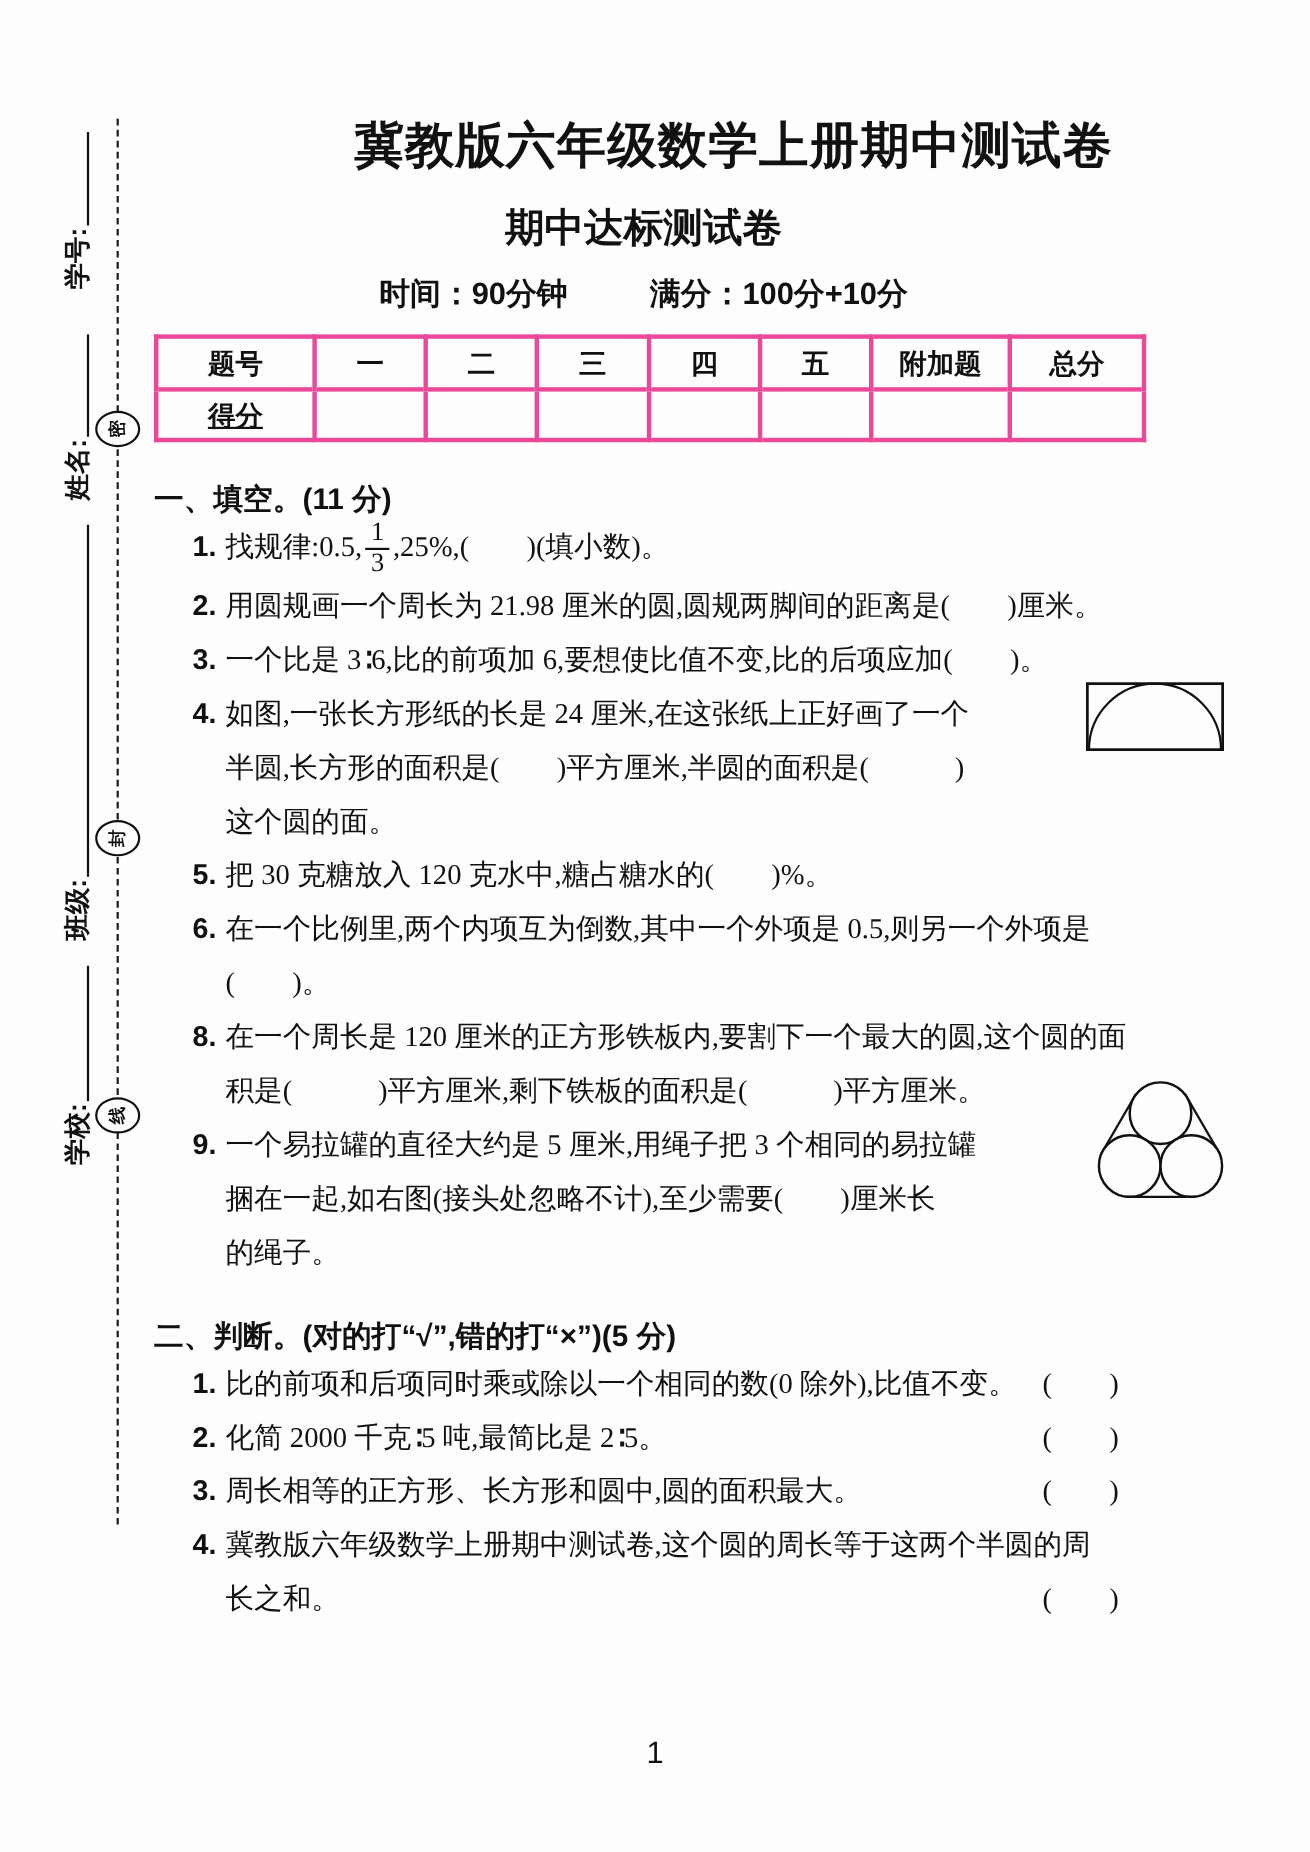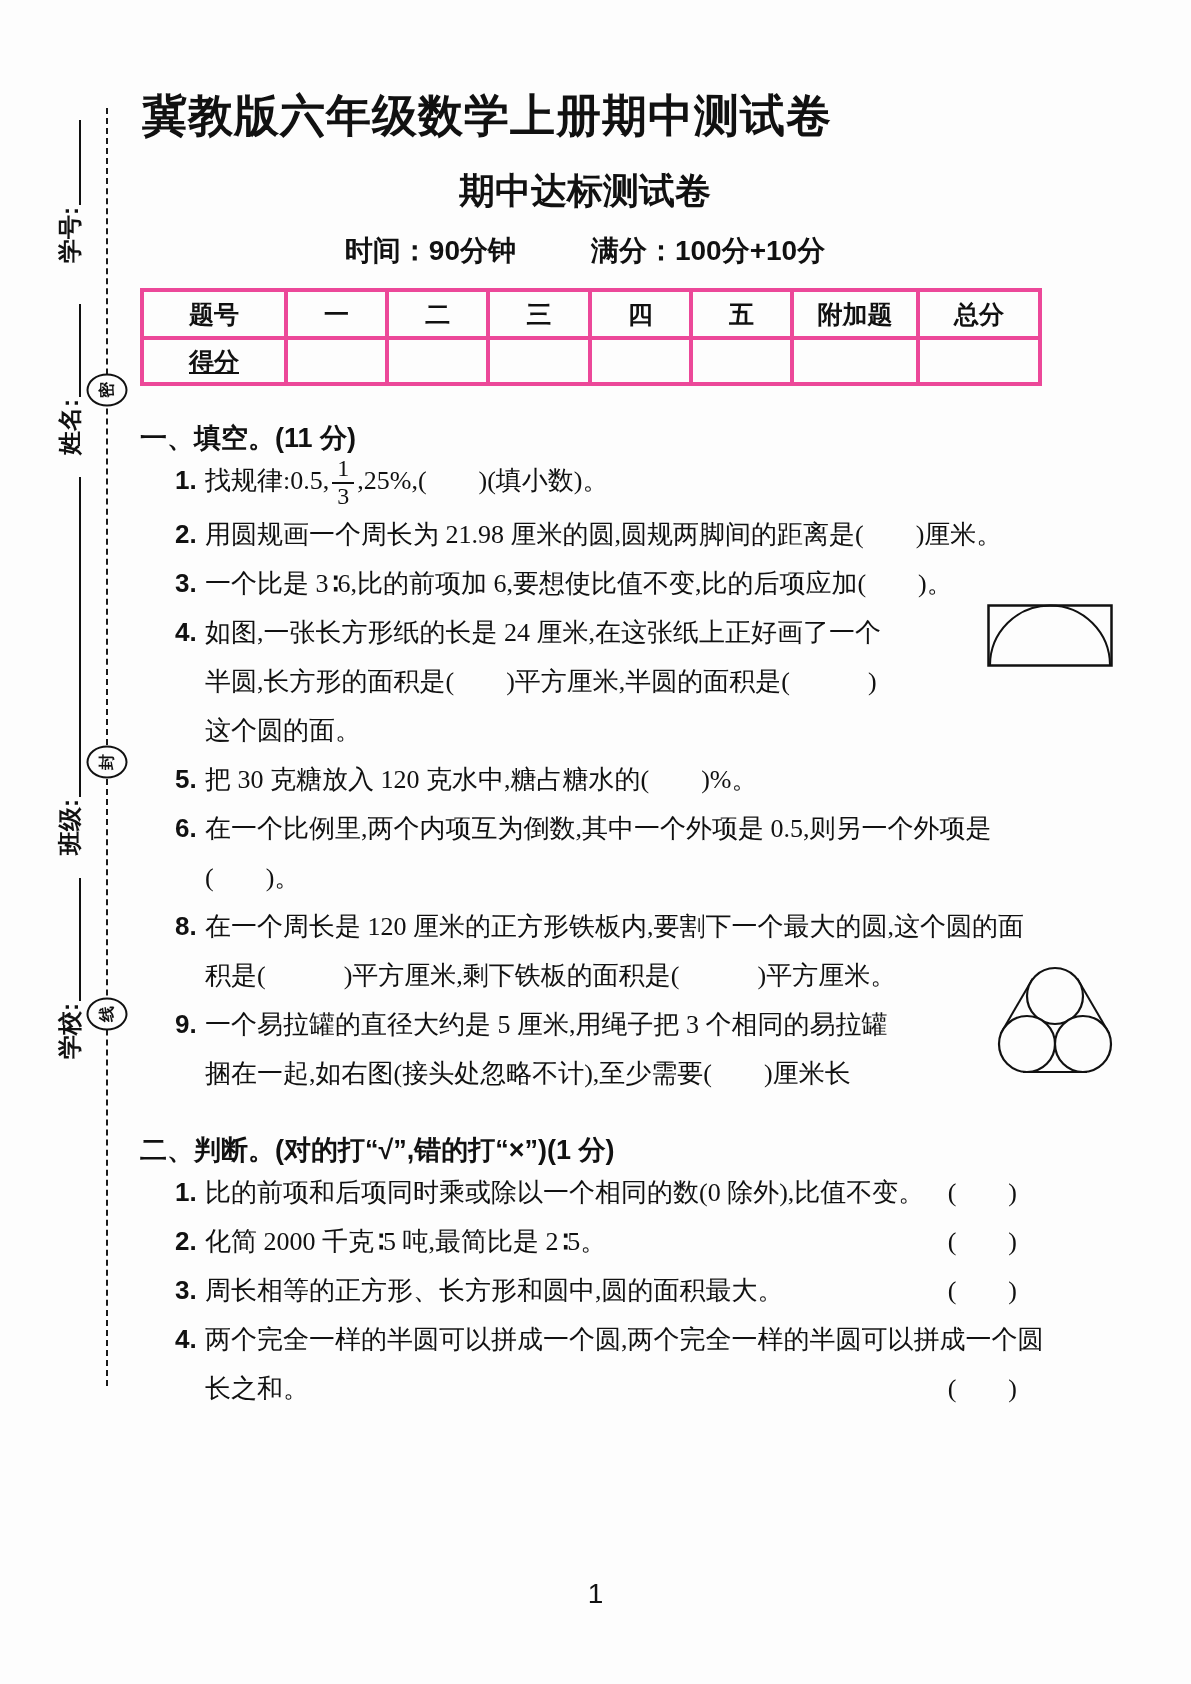--- a/index.html
+++ b/index.html
@@ -15,21 +15,21 @@
   .vfield .vline{display:inline-block;height:0;border-bottom:2px solid #111;margin:0 0 5px 2px;}
   .seal{position:absolute;left:107px;transform:translate(-50%,-50%);width:37px;height:29px;
         border:2px solid #111;border-radius:50%;background:#fdfdfd;display:flex;
         align-items:center;justify-content:center;
         font-family:"Liberation Sans",sans-serif;font-size:16px;font-weight:700;}
   .seal span{display:block;transform:rotate(-90deg);}
 
   
   .content{position:absolute;left:140px;top:84px;width:935px;}
   .hdr{width:890px;}
-  .title{margin:2px;text-align:left;font-family:"Liberation Sans",sans-serif;
+  .title{margin:18px;text-align:right;font-family:"Liberation Sans",sans-serif;
          font-weight:900;font-size:45px;line-height:60px;letter-spacing:1px;}
   .subtitle{margin:22px 0 0;text-align:center;font-family:"Liberation Sans",sans-serif;
             font-weight:800;font-size:36px;line-height:46px;}
   .info{display:flex;justify-content:center;gap:75px;margin-top:20px;
         font-family:"Liberation Sans",sans-serif;font-weight:600;font-size:28px;line-height:34px;}
 
   table.score{border-collapse:collapse;border:3px solid #111;margin-top:20px;
               width:902px;table-layout:fixed;}
   table.score td{border:4px solid #ec4899;text-align:center;padding:0;height:44px;
                  font-family:"Liberation Sans",sans-serif;font-size:25px;font-weight:700;}
@@ -160,32 +160,33 @@
           <div class="qline first"><span class="qnum">6.</span><span class="btext">在一个比例里,两个内项互为倒数,其中一个外项是 0.5,则另一个外项是</span></div>
           <div class="qline"><span class="btext">(　　)。</span></div>
         </div>
         <div class="q">
           <div class="qline first"><span class="qnum">8.</span><span class="btext">在一个周长是 120 厘米的正方形铁板内,要割下一个最大的圆,这个圆的面</span></div>
           <div class="qline"><span class="btext">积是(　　　)平方厘米,剩下铁板的面积是(　　　)平方厘米。</span></div>
         </div>
         <div class="q">
           <div class="qline first"><span class="qnum">9.</span><span class="btext">一个易拉罐的直径大约是 5 厘米,用绳子把 3 个相同的易拉罐</span></div>
           <div class="qline"><span class="btext">捆在一起,如右图(接头处忽略不计),至少需要(　　)厘米长</span></div>
+          <div class="qline"><span class="btext">的绳子。</span></div>
           <div class="fig fig-cans">
             <svg width="122" height="114" viewBox="0 0 122 114">
               <line x1="38.8" y1="14.4" x2="6.8" y2="69.4" stroke="#111" stroke-width="2"></line>
               <line x1="83.2" y1="14.4" x2="115.2" y2="69.4" stroke="#111" stroke-width="2"></line>
               <line x1="29" y1="108" x2="93" y2="108" stroke="#111" stroke-width="2"></line>
               <circle cx="61" cy="32" r="28" fill="#fdfdfd" stroke="#111" stroke-width="2.2"></circle>
               <circle cx="33" cy="80" r="28" fill="#fdfdfd" stroke="#111" stroke-width="2.2"></circle>
               <circle cx="89" cy="80" r="28" fill="#fdfdfd" stroke="#111" stroke-width="2.2"></circle>
             </svg>
           </div>
         </div>
-        <div class="sec-h">二、判断。(对的打“√”,错的打“×”)(1 分)</div>
+        <div class="sec-h">二、判断。(对的打“√”,错的打“×”)(5 分)</div>
         <div class="q">
           <div class="qline first bline">
             <span class="qnum">1.</span>
             <span class="btext">比的前项和后项同时乘或除以一个相同的数(0 除外),比值不变。</span>
             <span class="bracket">(　　)</span>
           </div>
         </div>
         <div class="q">
           <div class="qline first bline">
             <span class="qnum">2.</span>
@@ -194,21 +195,21 @@
           </div>
         </div>
         <div class="q">
           <div class="qline first bline">
             <span class="qnum">3.</span>
             <span class="btext">周长相等的正方形、长方形和圆中,圆的面积最大。</span>
             <span class="bracket">(　　)</span>
           </div>
         </div>
         <div class="q">
-          <div class="qline first"><span class="qnum">4.</span><span class="btext">两个完全一样的半圆可以拼成一个圆,两个完全一样的半圆可以拼成一个圆</span></div>
+          <div class="qline first"><span class="qnum">4.</span><span class="btext">冀教版六年级数学上册期中测试卷,这个圆的周长等于这两个半圆的周</span></div>
           <div class="qline bline">
             <span class="btext">长之和。</span>
             <span class="bracket">(　　)</span>
           </div>
         </div>
       </div>
   </div>
 
   <div class="pagenum">1</div>
 </div>

